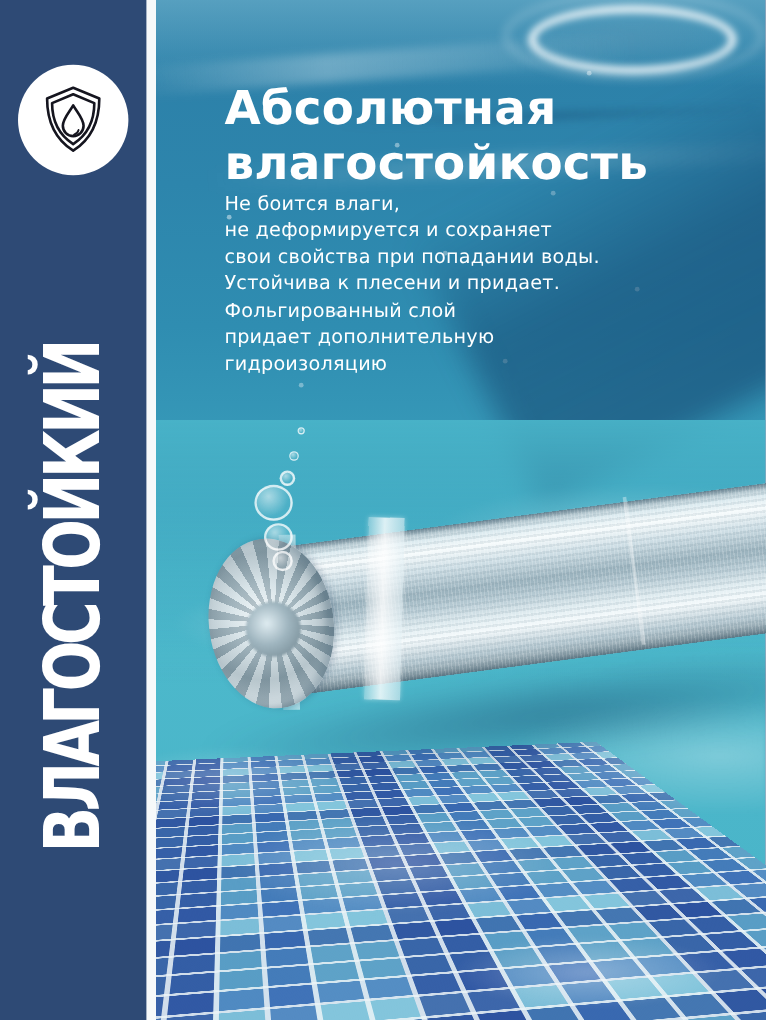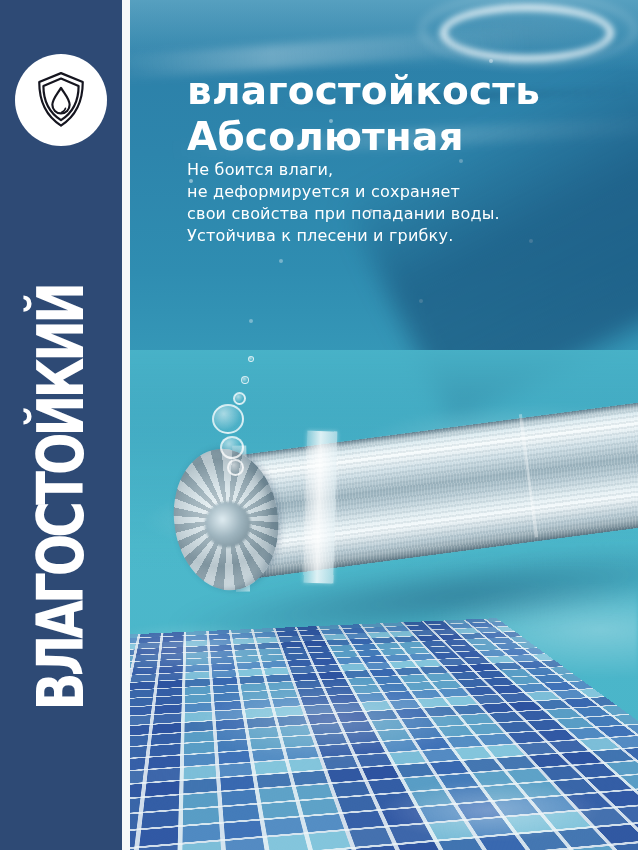--- a/index.html
+++ b/index.html
@@ -171,23 +171,26 @@
 
     <div class="bubble b1"></div>
     <div class="bubble b2"></div>
     <div class="bubble b3"></div>
     <div class="bubble b4"></div>
     <div class="bubble b5"></div>
     <div class="bubble b6"></div>
 
     <div class="text-overlay">
       <h1 class="headline">
+        <span>Абсолютная</span>
         <span>влагостойкость</span>
-        <span>Абсолютная</span>
       </h1>
       <p class="p1">Не боится влаги,
 не деформируется и сохраняет
 свои свойства при попадании воды.</p>
-      <p class="p2">Устойчива к плесени и грибку.</p>
+      <p class="p2">Устойчива к плесени и придает.</p>
+      <p class="p3">Фольгированный слой
+придает дополнительную
+гидроизоляцию</p>
     </div>
   </main>
 
 </div>
 
 </body></html>

